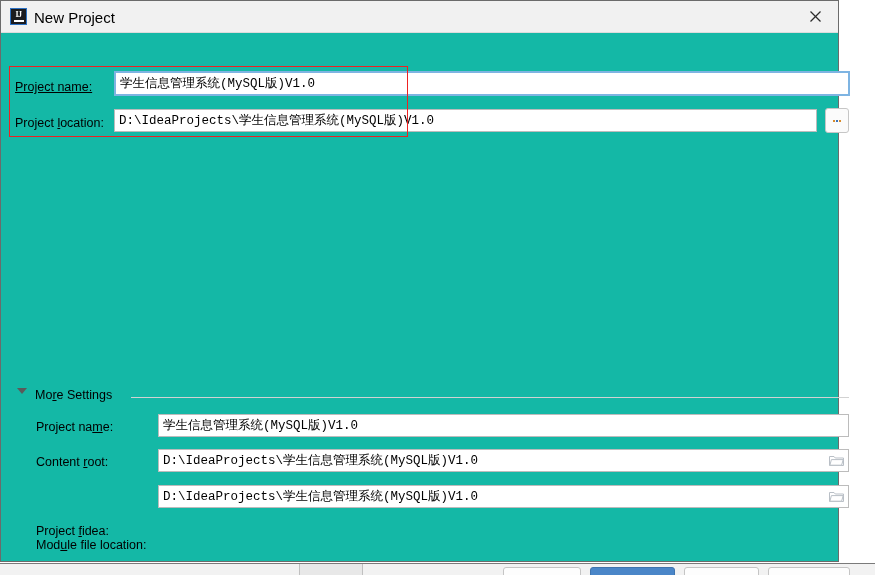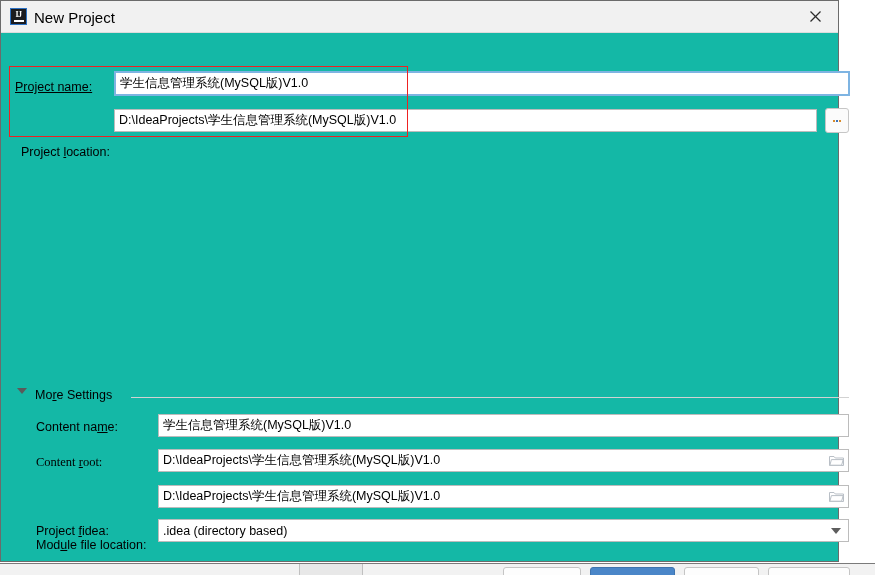--- a/index.html
+++ b/index.html
@@ -131,39 +131,39 @@
     box-sizing: border-box;
     background: #ffffff;
     border: 1px solid #bcbcbc;
     font-size: 12.5px;
     color: #000000;
     padding: 4px 4px;
     display: flex;
     align-items: center;
     white-space: nowrap;
     overflow: hidden;
-    font-family: Liberation Sans, sans-serif;
+    font-family: Liberation Mono, monospace;
   }
   .text-field.focused {
     border: 2px solid #7eb4e2;
     outline: 1px solid #ffffff;
     outline-offset: -3px;
   }
 
   
   #project-name-label { left: 14px; top: 47px; text-decoration: underline; }
   #project-name-field {
     left: 113px;
     top: 38px;
     width: 736px;
     height: 25px;
   }
 
   
-  #project-location-label { left: 20px; top: 83px; margin-top: 29px; }
+  #project-location-label { left: 14px; top: 83px; }
   #project-location-field {
     left: 113px;
     top: 76px;
     width: 703px;
     height: 23px;
   }
   #browse-button {
     position: absolute;
     left: 824px;
     top: 75px;
@@ -219,21 +219,21 @@
     position: absolute;
     left: 130px;
     top: 364px;
     width: 718px;
     height: 1px;
     background: #d2d2d2;
   }
 
   
   #module-name-label       { left: 35px;  top: 387px; }
-  #content-root-label      { left: 35px;  top: 422px; font-family: Liberation Serif, serif; }
+  #content-root-label      { left: 35px;  top: 422px; }
   #module-file-loc-label   { left: 35px;  top: 458px; margin-top: 47px; }
   #project-format-label    { left: 35px;  top: 491px; }
 
   .ms-field {
     left: 157px;
     width: 691px;
     height: 23px;
   }
   #module-name-field     { top: 381px; }
   #content-root-field    { top: 416px; width: 691px; }
@@ -327,21 +327,21 @@
     </div>
 
     <div id="annotation-box"></div>
 
     <div id="more-settings-header">
       <span id="more-settings-triangle"></span>
       <span id="more-settings-label"><span>Mo</span><u>r</u><span>e Settings</span></span>
     </div>
     <div id="more-settings-rule"></div>
 
-    <div class="form-label" id="module-name-label"><span>Content na</span><u>m</u><span>e:</span></div>
+    <div class="form-label" id="module-name-label"><span>Project na</span><u>m</u><span>e:</span></div>
     <div class="text-field ms-field" id="module-name-field">学生信息管理系统(MySQL版)V1.0</div>
 
     <div class="form-label" id="content-root-label"><span>Content </span><u>r</u><span>oot:</span></div>
     <div class="text-field ms-field field-with-icon" id="content-root-field">
       <span>D:\IdeaProjects\学生信息管理系统(MySQL版)V1.0</span>
       <span class="field-icon-btn">
         <svg width="15" height="12" viewBox="0 0 15 12" aria-hidden="true">
           <path d="M0.5 1.5 H5 L6.3 3 H14.5 V10.5 H0.5 Z" fill="none" stroke="#b9bfc6" stroke-width="1"></path>
           <path d="M2.4 4.6 H14.2 L12.6 10.2 H0.9 Z" fill="#ffffff" stroke="#b9bfc6" stroke-width="1"></path>
         </svg>
@@ -353,26 +353,20 @@
       <span>D:\IdeaProjects\学生信息管理系统(MySQL版)V1.0</span>
       <span class="field-icon-btn">
         <svg width="15" height="12" viewBox="0 0 15 12" aria-hidden="true">
           <path d="M0.5 1.5 H5 L6.3 3 H14.5 V10.5 H0.5 Z" fill="none" stroke="#b9bfc6" stroke-width="1"></path>
           <path d="M2.4 4.6 H14.2 L12.6 10.2 H0.9 Z" fill="#ffffff" stroke="#b9bfc6" stroke-width="1"></path>
         </svg>
       </span>
     </div>
 
     <div class="form-label" id="project-format-label"><span>Project </span><u>f</u><span>idea:</span></div>
-    <div class="text-field ms-field field-with-icon" id="project-format-field">
-      <span>.idea (directory based)</span>
-      <span class="field-icon-btn">
-        <span class="caret-down"></span>
-      </span>
-    </div>
 
     <div class="dlg-button" id="previous-button">
         <span></span>
         <u>P</u>
         <span>revious</span>
       </div>
     <div class="dlg-button" id="finish-button">
         <span></span>
         <u>F</u>
         <span>inish</span>

